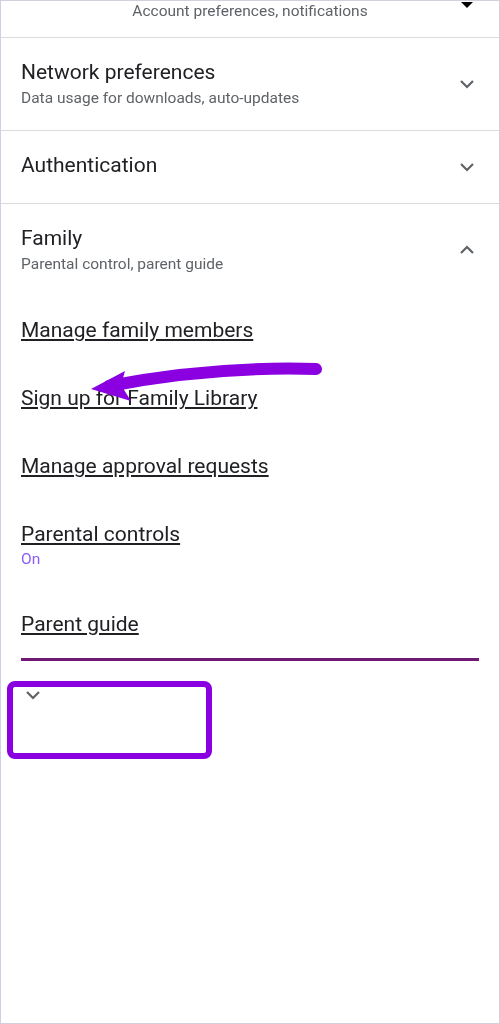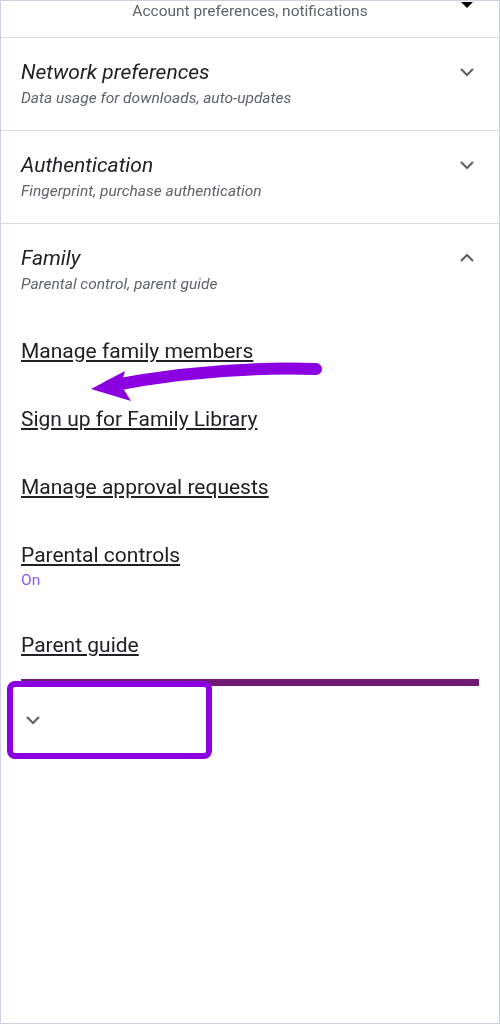--- a/index.html
+++ b/index.html
@@ -11,24 +11,24 @@
       position: relative;
       overflow: hidden;
       border: 1px solid #d0d0e0;
     }
     .section {
       border-bottom: 1px solid #dadce0;
       padding: 0 20px;
     }
     .section-header {
       display: flex;
+      align-items: center;
       justify-content: space-between;
       padding: 22px 0 22px 0;
       cursor: pointer;
-      font-style: italic;
     }
     .section-header .text {
       flex: 1;
     }
     .title {
       font-size: 21px;
       color: #202124;
       font-weight: 400;
       margin-bottom: 4px;
     }
@@ -124,21 +124,20 @@
           <polyline points="6 9 12 15 18 9"></polyline>
         </svg>
     </div>
   </div>
 </div>
 
 <div class="section">
   <div class="section-header">
     <div class="text">
       <div class="title">Authentication</div>
-      <div class="subtitle">Fingerprint, purchase authentication</div>
     </div>
     <div class="chevron">
       <svg width="24" height="24" viewBox="0 0 24 24">
           <polyline points="6 9 12 15 18 9"></polyline>
         </svg>
     </div>
   </div>
 </div>
 
 <div class="section no-border">
@@ -162,21 +161,21 @@
   <div class="sub-item">
     <div class="title">Sign up for Family Library</div>
   </div>
   <div class="sub-item">
     <div class="title">Manage approval requests</div>
   </div>
   <div class="sub-item">
     <div class="title">Parental controls</div>
     <div class="status">On</div>
   </div>
-  <div class="sub-item" style="border-bottom:7px solid #701a75;">
+  <div class="sub-item" style="border-bottom:3px solid #701a75;">
     <div class="title">Parent guide</div>
   </div>
 </div>
 
 <div class="section no-border">
   <div class="section-header">
     <div class="chevron">
       <svg width="24" height="24" viewBox="0 0 24 24">
           <polyline points="6 9 12 15 18 9"></polyline>
         </svg>

